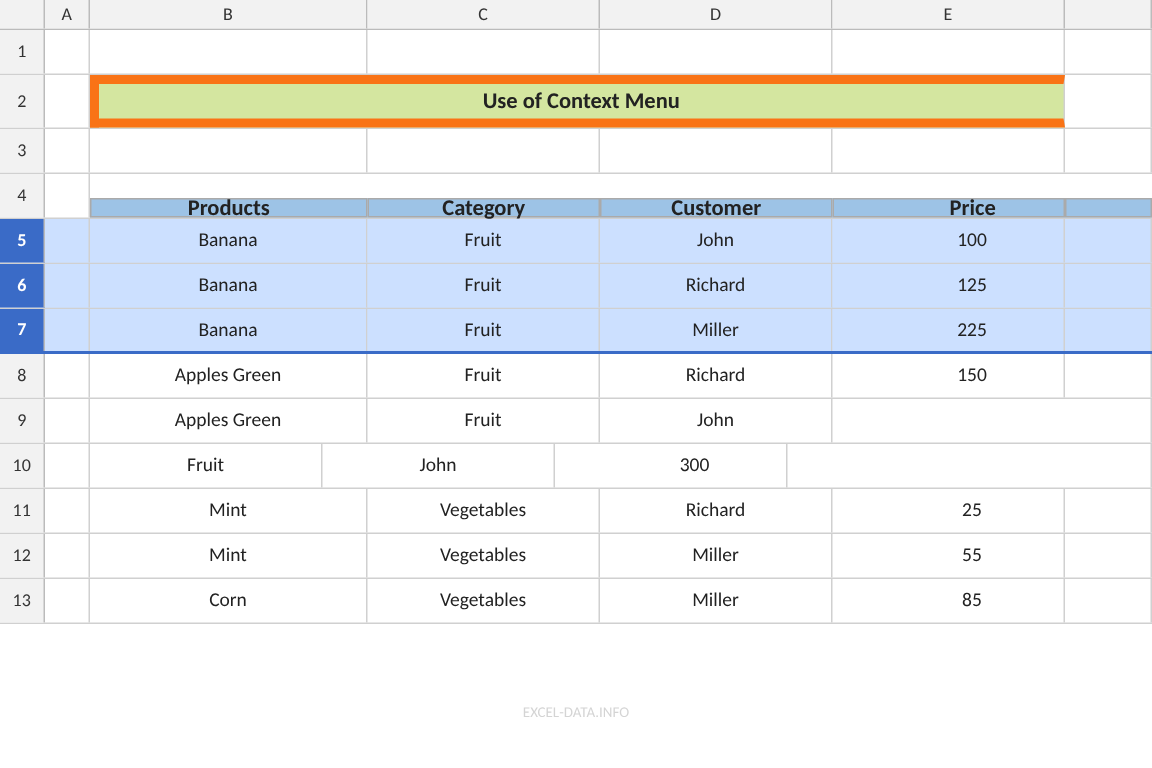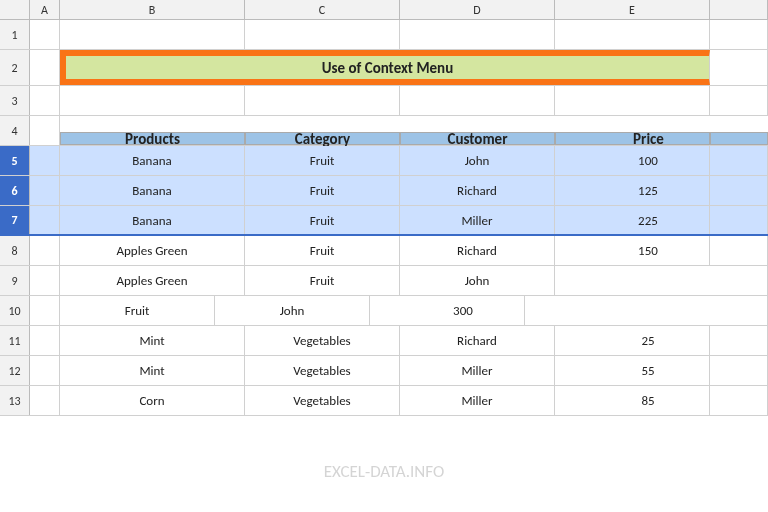--- a/index.html
+++ b/index.html
@@ -271,16 +271,16 @@
       <div class="cell col-b">Corn</div>
       <div class="cell col-c">Vegetables</div>
       <div class="cell col-d">Miller</div>
       <div class="cell col-e">85</div>
       <div class="cell col-rest"></div>
     </div>
 
   </div>
 
   <div class="watermark">
-    <span style="opacity:0.5; font-size:17px; color:#aaa;">EXCEL-DATA.INFO</span>
+    <span style="opacity:0.5; font-size:10px; color:#aaa;">EXCEL-DATA.INFO</span>
   </div>
 
 </div>
 
 </body></html>

